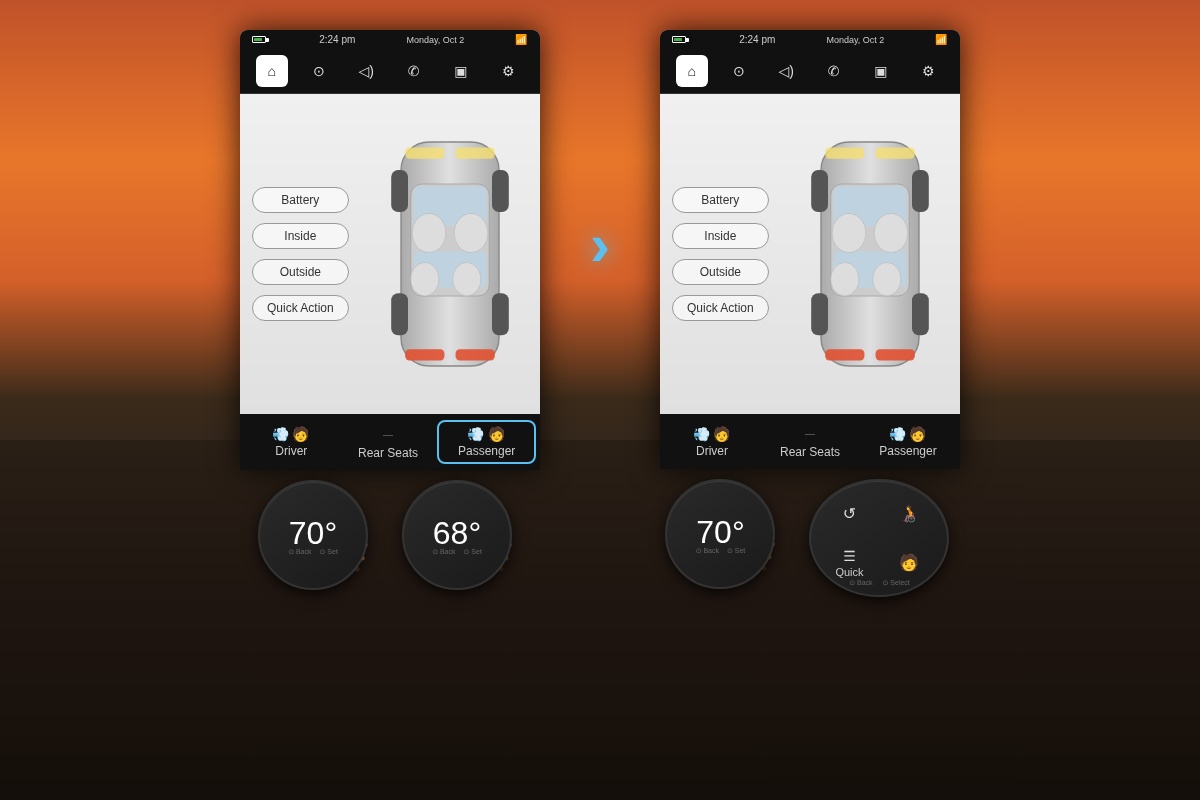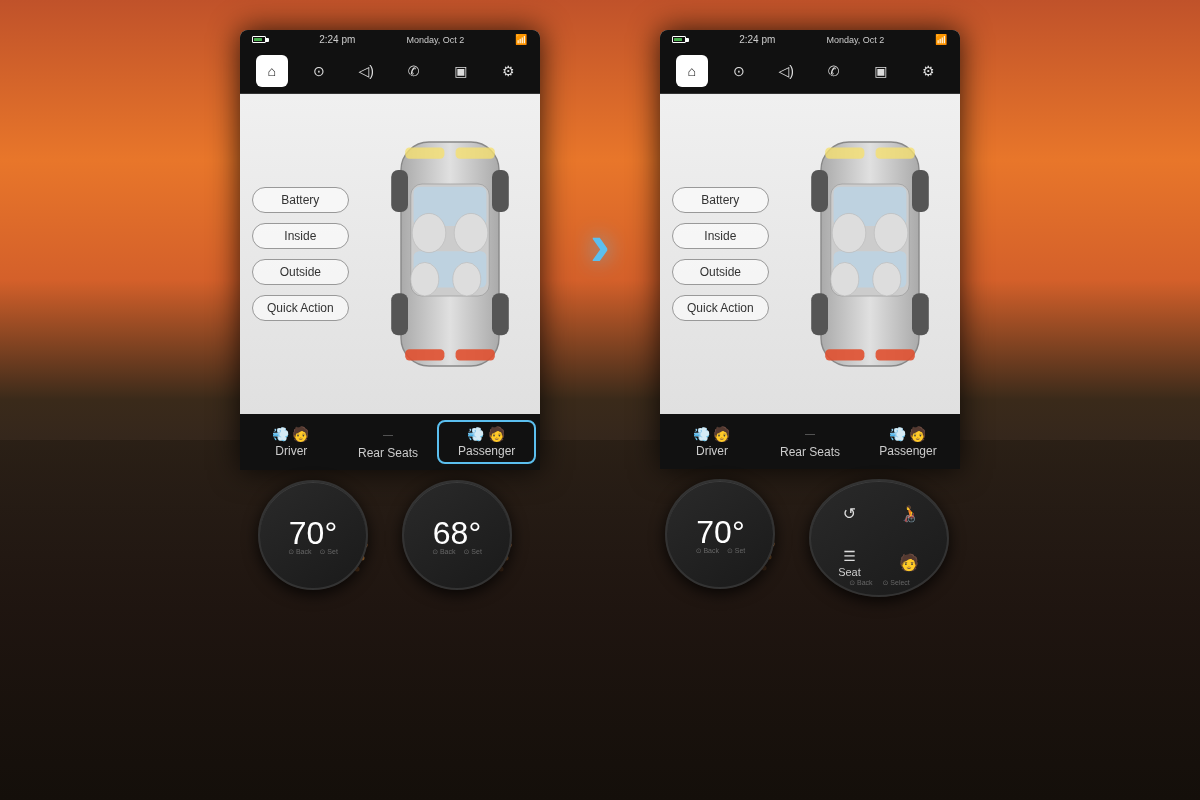--- a/index.html
+++ b/index.html
@@ -567,21 +567,21 @@
 
           <div style="display:grid;grid-template-columns:1fr 1fr;grid-template-rows:1fr 1fr;gap:4px;padding:10px;width:100%;height:100%;">
             <div style="display:flex;flex-direction:column;align-items:center;justify-content:center;">
               <span style="font-size:16px;color:#ddd;">↺</span>
             </div>
             <div style="display:flex;flex-direction:column;align-items:center;justify-content:center;">
               <span style="font-size:16px;color:#ddd;">🧑‍🦽</span>
             </div>
             <div style="display:flex;flex-direction:column;align-items:center;justify-content:center;gap:2px;">
               <span style="font-size:14px;color:#ddd;">☰</span>
-              <span style="font-size:11px;color:#ccc;font-weight:500;">Seat</span>
+              <span style="font-size:11px;color:#ccc;font-weight:500;">Quick</span>
             </div>
             <div style="display:flex;flex-direction:column;align-items:center;justify-content:center;">
               <span style="font-size:16px;color:#ddd;">🧑</span>
             </div>
           </div>
           <div style="position:absolute;bottom:8px;display:flex;gap:10px;font-size:7px;color:#666;left:50%;transform:translateX(-50%);white-space:nowrap;">
             <span>⊙ <span>Back</span></span>
             <span>⊙ <span>Select</span></span>
           </div>
         </div>

